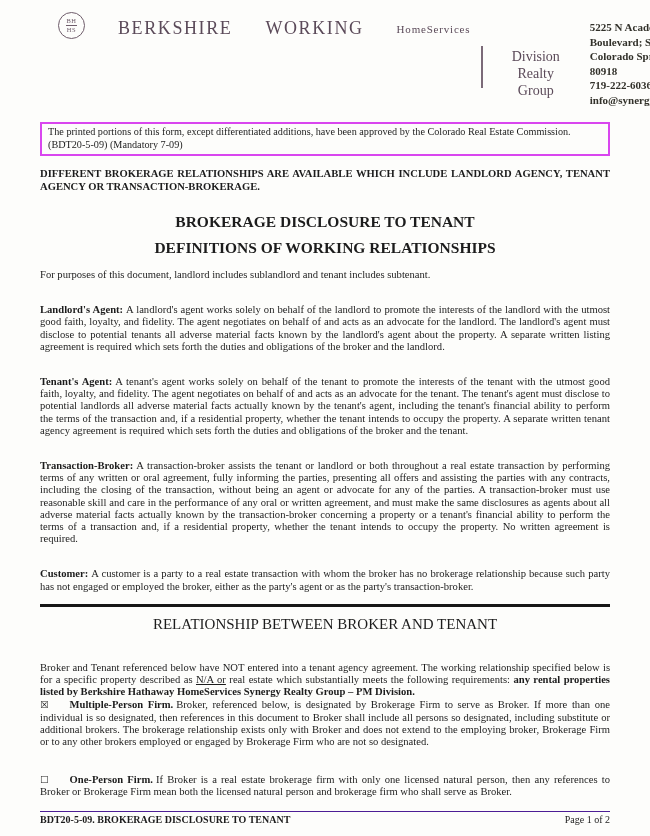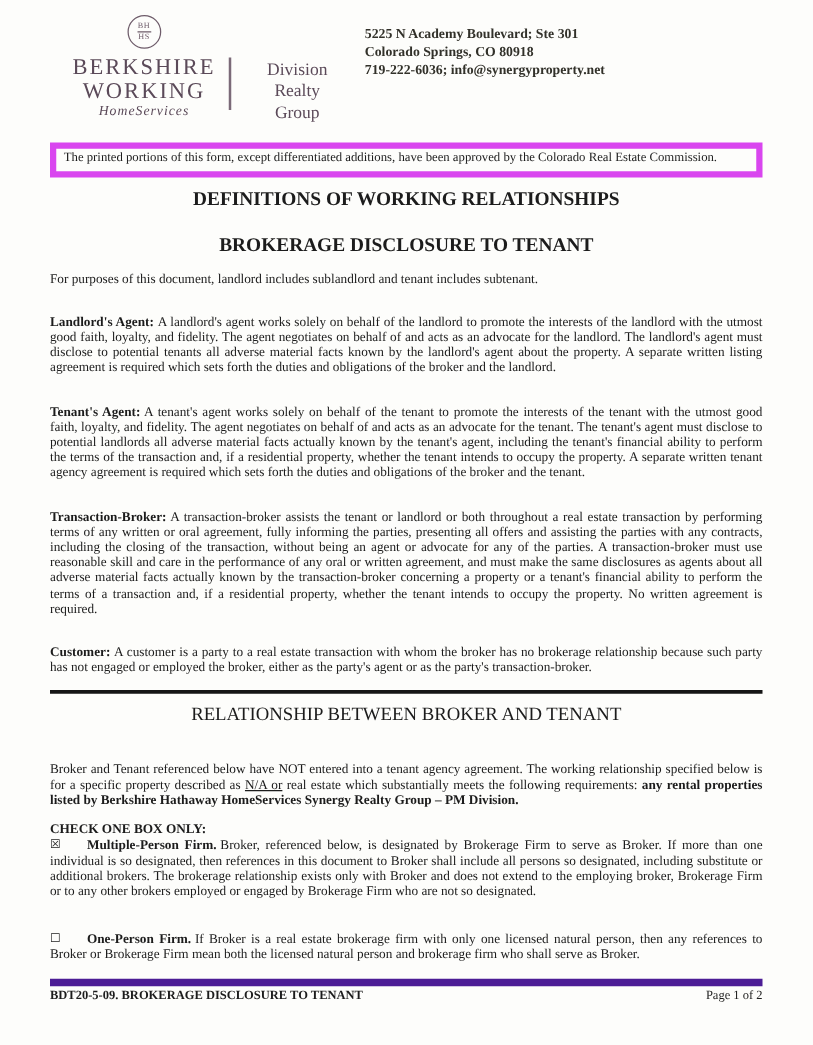--- a/index.html
+++ b/index.html
@@ -8,37 +8,37 @@
     background:#fdfdfb;
     font-family:"Liberation Serif", serif;
     color:#1c1c1c;
     overflow:hidden;
   }
   .page { padding:12px 40px 0 40px; }
 
   
   .header { display:flex; align-items:flex-start; padding-left:18px; }
   .brand { display:flex; align-items:flex-start; }
-  .bh-left { display:flex; flex-direction:column; align-items:center; }
+  .bh-left { display:flex; flex-direction:row; align-items:center;gap:33px; }
   .bh-circle {
     width:27px; height:27px; border-radius:50%;
     border:1.2px solid #6e5c6a; color:#6e5c6a;
     display:flex; flex-direction:column; align-items:center; justify-content:center;
     font-size:6.5px; line-height:6.5px; letter-spacing:.5px; margin-bottom:5px;
   }
   .bh-circle .mono-sep { width:11px; height:.8px; background:#6e5c6a; margin:1px 0; }
   .bh-name { font-size:18px; line-height:19px; letter-spacing:1.6px; color:#5b4a59; }
-  .bh-services { font-size:11px; letter-spacing:.8px; color:#5b4a59; margin-top:1px;font-style:italic; }
+  .bh-services { font-size:11px; letter-spacing:.8px; color:#5b4a59; margin-top:1px; }
   .brand-divider { width:1.4px; height:42px; background:#7b6a78; margin:34px 9px 0 11px; }
   .synergy-name { margin-top:36px; font-size:14px; line-height:17px; color:#5b4a59; text-align:center; width:88px; }
   .contact { margin-left:10px; margin-top:8px; font-weight:bold; font-size:11px; line-height:14.5px; color:#32312a; }
 
   
   .notice-box {
-    border:5px solid #d946ef; margin-top:15px; padding:2px 6px 3px 6px;
+    border:2px solid #d946ef; margin-top:15px; padding:2px 6px 3px 6px;
     font-size:10.2px; line-height:12.5px;
   }
 
   
   .intro { margin-top:11px; font-weight:bold; font-size:10.6px; line-height:13px; text-align:justify; }
   .doc-title { text-align:center; font-weight:bold; font-size:15.5px; line-height:17px; }
   .doc-title.first { margin-top:20px; }
   .doc-title.second { margin-top:9px; }
   .para { font-size:10.6px; line-height:12.2px; text-align:justify; }
   .purpose { margin-top:13px; }
@@ -56,21 +56,21 @@
   .check-heading { font-weight:bold; font-size:10.6px; line-height:12.5px; margin-top:11px; }
   .option { margin-top:1px; }
   .option.second { margin-top:26px; }
   .cb-symbol {
     font-family:"DejaVu Sans", sans-serif; font-size:9.5px;
     display:inline-block; margin-right:21px; transform:translateY(-.5px);
   }
 
   
   .footer {
-    margin-top:12px; border-top:6px solid #4c1d95; padding-top:2px;
+    margin-top:12px; border-top:1px solid #4c1d95; padding-top:2px;
     display:flex; justify-content:space-between; align-items:flex-start;
     font-size:10px; line-height:12px;
   }
   .footer-left { font-weight:bold; }
 </style>
 </head>
 <body>
 
 <div class="page">
 
@@ -94,25 +94,27 @@
     </div>
     <div class="contact">
       <div>5225 N Academy Boulevard; Ste 301</div>
       <div>Colorado Springs, CO 80918</div>
       <div>719-222-6036; info@synergyproperty.net</div>
     </div>
   </div>
 
   <div class="notice-box">
     <div>The printed portions of this form, except differentiated additions, have been approved by the Colorado Real Estate Commission.</div>
+    <div>(BDT20-5-09) (Mandatory 7-09)</div>
   </div>
 
+  <p class="intro">DIFFERENT BROKERAGE RELATIONSHIPS ARE AVAILABLE WHICH INCLUDE LANDLORD AGENCY, TENANT AGENCY OR TRANSACTION-BROKERAGE.</p>
 
+  <div class="doc-title first">BROKERAGE DISCLOSURE TO TENANT</div>
   <div class="doc-title second">DEFINITIONS OF WORKING RELATIONSHIPS</div>
-  <div class="doc-title first">BROKERAGE DISCLOSURE TO TENANT</div>
 
   <p class="para purpose">For purposes of this document, landlord includes sublandlord and tenant includes subtenant.</p>
 
   <p class="para definition">
     <span class="term">Landlord's Agent:</span><span>A landlord's agent works solely on behalf of the landlord to promote the interests of the landlord with the utmost good faith, loyalty, and fidelity. The agent negotiates on behalf of and acts as an advocate for the landlord. The landlord's agent must disclose to potential tenants all adverse material facts known by the landlord's agent about the property. A separate written listing agreement is required which sets forth the duties and obligations of the broker and the landlord.</span>
   </p>
   <p class="para definition">
     <span class="term">Tenant's Agent:</span><span>A tenant's agent works solely on behalf of the tenant to promote the interests of the tenant with the utmost good faith, loyalty, and fidelity. The agent negotiates on behalf of and acts as an advocate for the tenant. The tenant's agent must disclose to potential landlords all adverse material facts actually known by the tenant's agent, including the tenant's financial ability to perform the terms of the transaction and, if a residential property, whether the tenant intends to occupy the property. A separate written tenant agency agreement is required which sets forth the duties and obligations of the broker and the tenant.</span>
   </p>
   <p class="para definition">
@@ -122,21 +124,20 @@
     <span class="term">Customer:</span><span>A customer is a party to a real estate transaction with whom the broker has no brokerage relationship because such party has not engaged or employed the broker, either as the party's agent or as the party's transaction-broker.</span>
   </p>
 
   <div class="rule"></div>
   <div class="section-heading">RELATIONSHIP BETWEEN BROKER AND TENANT</div>
 
   <p class="para rel-para">
     <span>Broker and Tenant referenced below have NOT entered into a tenant agency agreement. The working relationship specified below is for a specific property described as </span><span class="u">N/A or</span><span> real estate which substantially meets the following requirements: </span><span class="b">any rental properties listed by Berkshire Hathaway HomeServices Synergy Realty Group – PM Division.</span>
   </p>
 
-  <div class="check-heading">CHECK ONE BOX ONLY:</div>
 
   <p class="para option">
     <span class="cb-symbol">☒</span><span class="term">Multiple-Person Firm.</span><span>Broker, referenced below, is designated by Brokerage Firm to serve as Broker. If more than one individual is so designated, then references in this document to Broker shall include all persons so designated, including substitute or additional brokers. The brokerage relationship exists only with Broker and does not extend to the employing broker, Brokerage Firm or to any other brokers employed or engaged by Brokerage Firm who are not so designated.</span>
   </p>
   <p class="para option second">
     <span class="cb-symbol">☐</span><span class="term">One-Person Firm.</span><span>If Broker is a real estate brokerage firm with only one licensed natural person, then any references to Broker or Brokerage Firm mean both the licensed natural person and brokerage firm who shall serve as Broker.</span>
   </p>
 
   <div class="footer">
     <div class="footer-left">BDT20-5-09. BROKERAGE DISCLOSURE TO TENANT</div>

